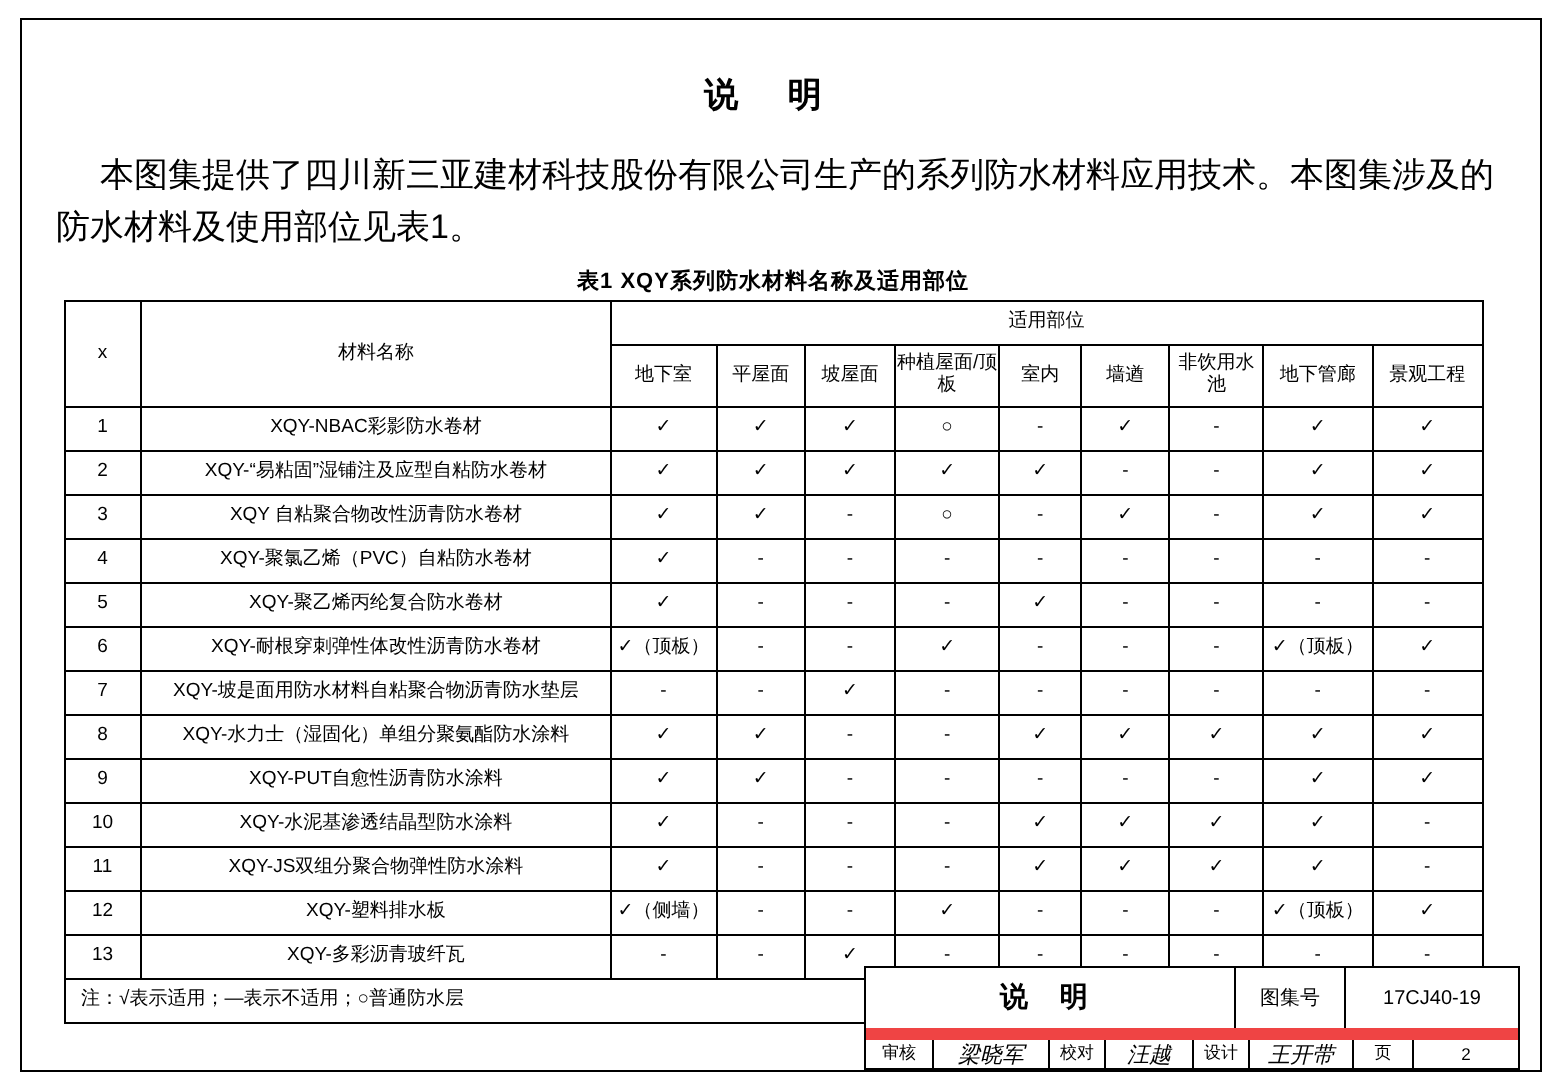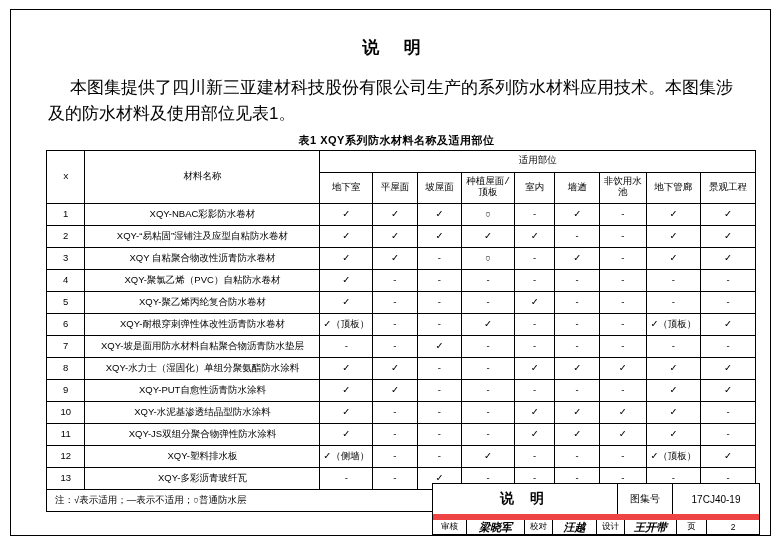--- a/index.html
+++ b/index.html
@@ -12,21 +12,21 @@
     height: 544px;
     font-family: "Liberation Sans", sans-serif;
     color: #000000;
     overflow: hidden;
   }
   .page {
     position: relative;
     width: 781px;
     height: 544px;
     box-sizing: border-box;
-    padding: 10px 12px 8px 24px;
+    padding: 10px 12px 8px 4px;
   }
   .outer-frame {
     position: absolute;
     left: 10px;
     top: 9px;
     right: 10px;
     bottom: 8px;
     border: 1.5px solid #000;
     box-sizing: border-box;
   }
@@ -74,21 +74,20 @@
     border: 1px solid #000;
     font-size: 9.5px;
     text-align: center;
     vertical-align: middle;
     padding: 0;
     height: 21px;
     line-height: 1.15;
   }
   table.mat th {
     font-weight: normal;
-    font-family: Liberation Mono, monospace;
   }
   table.mat td.name {
     font-size: 9.5px;
     padding: 0 2px;
   }
   table.mat td.idx {
     font-size: 9.5px;
   }
   .hdr-applic {
     height: 15px;
@@ -156,21 +155,21 @@
     font-size: 8.5px;
     border-right: 1px solid #000;
     box-sizing: border-box;
     height: 100%;
   }
   .tb-cell:last-child { border-right: none; }
   .tb-sig {
     font-family: "Liberation Serif", serif;
     font-style: italic;
     font-size: 11px;
-    font-weight: bold;
+    font-weight: normal;
   }
   .w-audit { width: 34px; }
   .w-auditsig { width: 58px; }
   .w-check { width: 28px; }
   .w-checksig { width: 44px; }
   .w-design { width: 28px; }
   .w-designsig { width: 52px; }
   .w-pagelbl { width: 30px; }
   .w-pageno { flex: 1; }
 </style>

